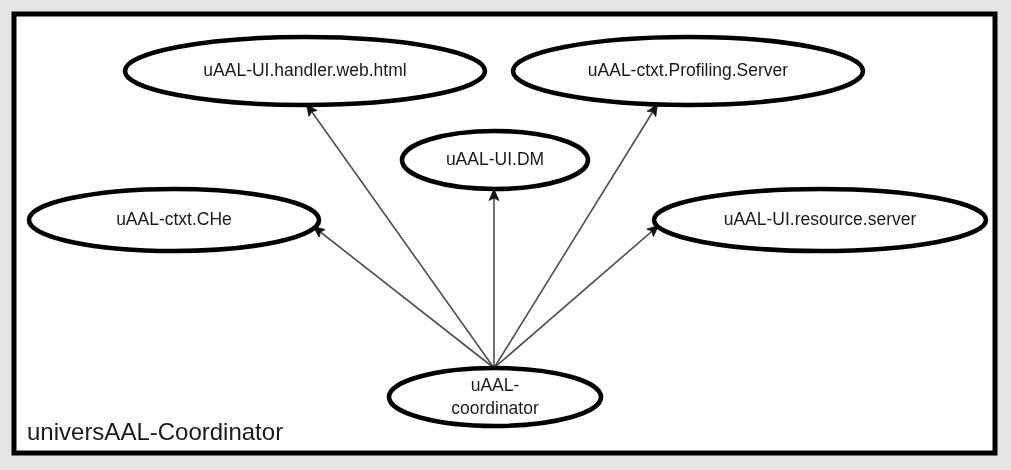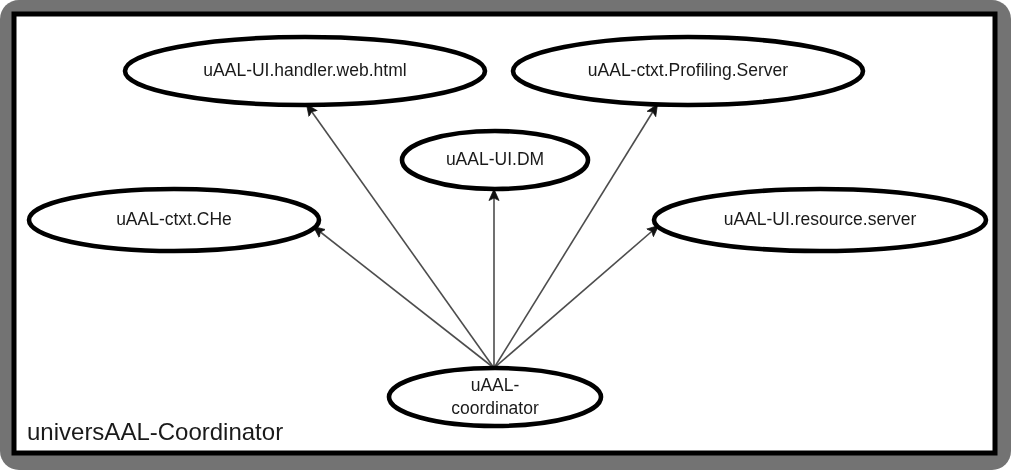--- a/index.html
+++ b/index.html
@@ -8,23 +8,22 @@
     padding: 0;
     background: #ffffff;
   }
   body {
     font-family: "Liberation Sans", "DejaVu Sans", sans-serif;
   }
   #diagram-root {
     position: relative;
     width: 1011px;
     height: 470px;
-    background: #737373;
+    background: #e5e5e5;
     overflow: hidden;
-    border-radius: 19px;
   }
   #diagram-svg {
     position: absolute;
     left: 0;
     top: 0;
     width: 1011px;
     height: 470px;
     display: block;
   }
   .container-border {

